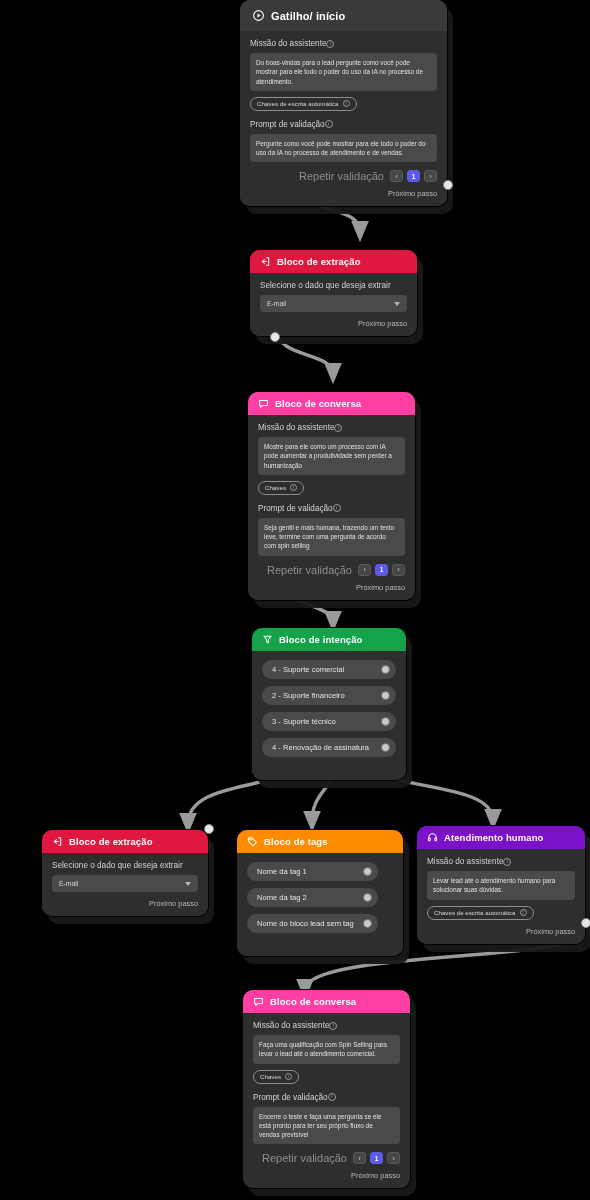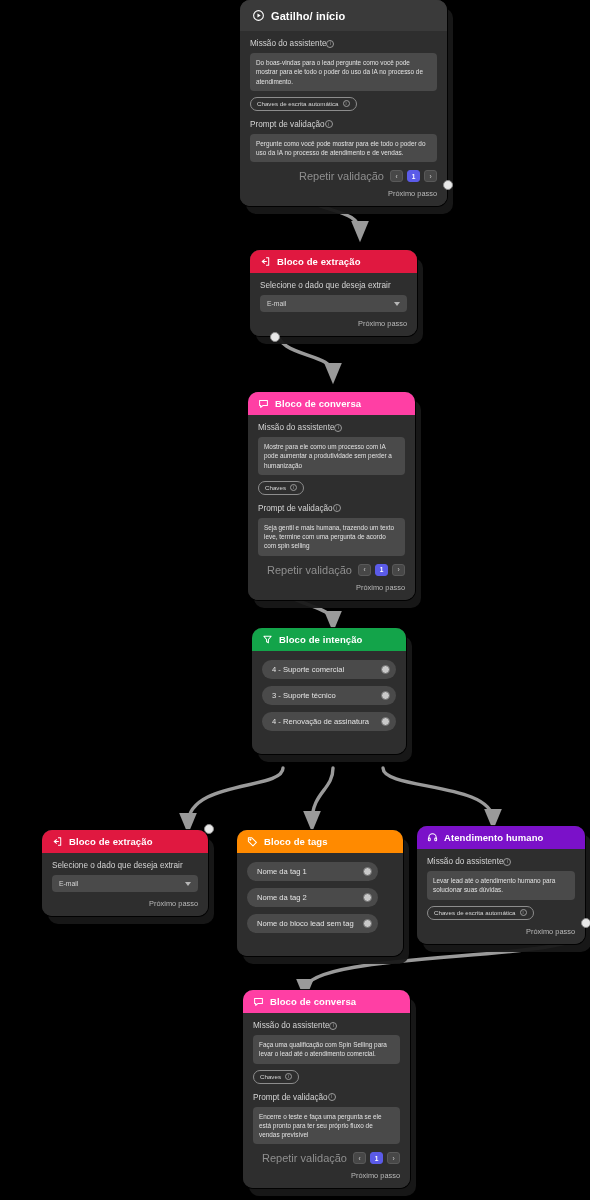--- a/index.html
+++ b/index.html
@@ -320,20 +320,24 @@
           </svg>
         </span>
         <span>Bloco de intenção</span>
       </div>
       <div class="node-body" style="padding:9px 10px 11px 10px;">
         <div class="row-item">
           <span>4 - Suporte comercial</span>
           <span class="row-dot"></span>
         </div>
         <div class="row-item">
+          <span>2 - Suporte financeiro</span>
+          <span class="row-dot"></span>
+        </div>
+        <div class="row-item">
           <span>3 - Suporte técnico</span>
           <span class="row-dot"></span>
         </div>
         <div class="row-item">
           <span>4 - Renovação de assinatura</span>
           <span class="row-dot"></span>
         </div>
       </div>
     </div>
   </div>

